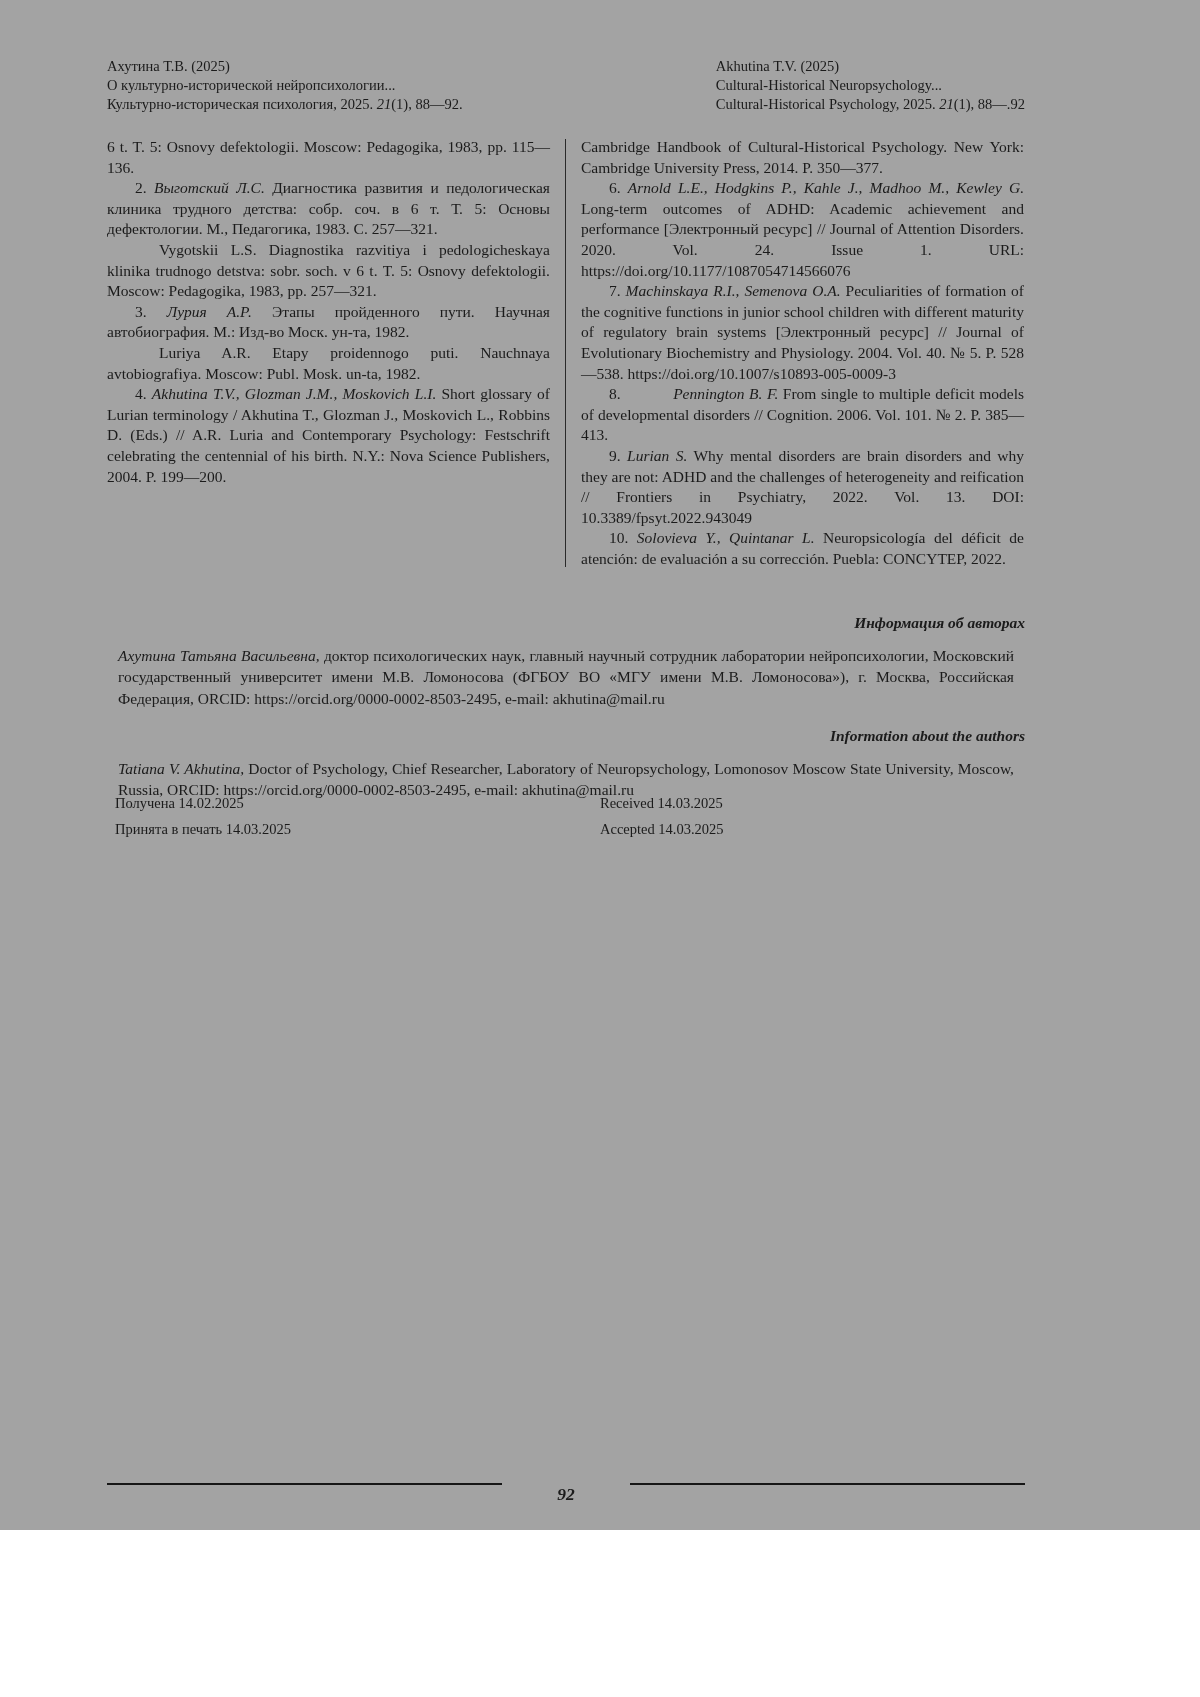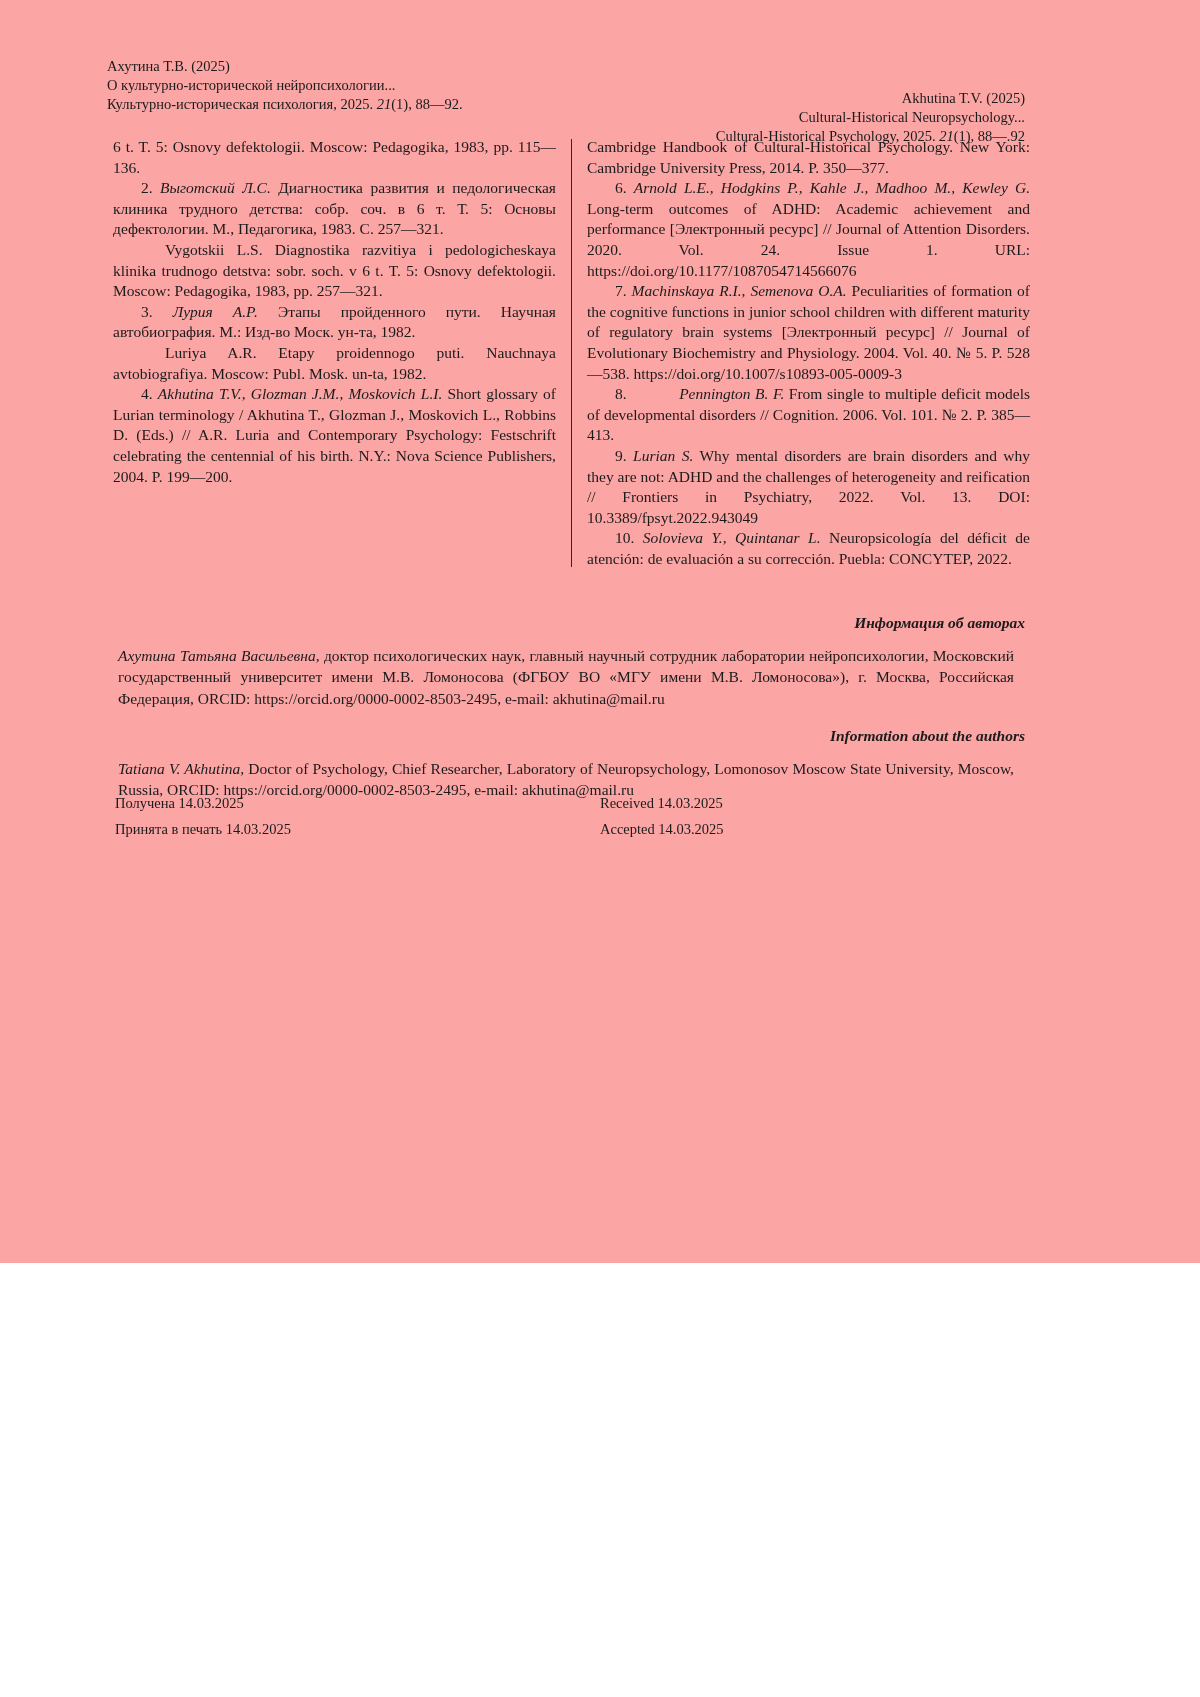--- a/index.html
+++ b/index.html
@@ -1,25 +1,25 @@
 <!DOCTYPE html>
 <html><head>
 <meta charset="utf-8">
 <style>
   html,body{margin:0;padding:0;background:#ffffff;}
   body{width:1200px;height:1697px;position:relative;font-family:"Liberation Serif","DejaVu Serif",serif;color:#1b1b1b;-webkit-font-smoothing:antialiased;}
-  .page{position:relative;width:1200px;height:1263px;background:#fca5a5;overflow:hidden;}
+  .page{position:relative;width:1200px;height:1530px;background:#a3a3a3;overflow:hidden;}
 
   
   .page-header{position:absolute;top:57px;left:107px;width:918px;display:flex;justify-content:space-between;font-size:14.5px;line-height:19px;}
   .header-left{text-align:left;}
-  .header-right{text-align:right;margin-top:32px;}
+  .header-right{}
 
   
-  .refs{position:absolute;top:137px;left:113px;width:918px;display:flex;}
+  .refs{position:absolute;top:137px;left:107px;width:918px;display:flex;}
   .refs-col{width:443px;font-size:15.5px;line-height:20.6px;text-align:justify;}
   .col-divider{width:1px;background:#2a2a2a;margin:2px 15px 2px 15px;align-self:stretch;}
   .para{margin:0;}
   .para.ref{text-indent:28px;}
   .para.translit{text-indent:52px;}
   .para.cont{text-indent:0;}
 
   
   .authors{position:absolute;top:612px;left:107px;width:918px;font-size:15.5px;line-height:21.5px;}
   .sec-heading{margin:0 0 2px 0;font-size:15.5px;font-weight:bold;font-style:italic;text-align:right;}
@@ -76,21 +76,21 @@
 
   <section class="authors">
     <h3 class="sec-heading">Информация об авторах</h3>
     <p class="author-para"><span style="font-style: italic;">Ахутина Татьяна Васильевна,</span><span> доктор психологических наук, главный научный сотрудник лаборатории нейропсихологии, Московский государственный университет имени М.В. Ломоносова (ФГБОУ ВО «МГУ имени М.В. Ломоносова»), г. Москва, Российская Федерация, ORCID: https://orcid.org/0000-0002-8503-2495, e-mail: akhutina@mail.ru</span></p>
     <h3 class="sec-heading en">Information about the authors</h3>
     <p class="author-para"><span style="font-style: italic;">Tatiana V. Akhutina,</span><span> Doctor of Psychology, Chief Researcher, Laboratory of Neuropsychology, Lomonosov Moscow State University, Moscow, Russia, ORCID: https://orcid.org/0000-0002-8503-2495, e-mail: akhutina@mail.ru</span></p>
   </section>
 
   <section class="dates">
     <div class="dates-ru">
-      <div>Получена 14.03.2025</div>
+      <div>Получена 14.02.2025</div>
       <div>Принята в печать 14.03.2025</div>
     </div>
     <div class="dates-en">
       <div>Received 14.03.2025</div>
       <div>Accepted 14.03.2025</div>
     </div>
   </section>
 
   <footer class="page-footer">
     <div class="rule"></div>

